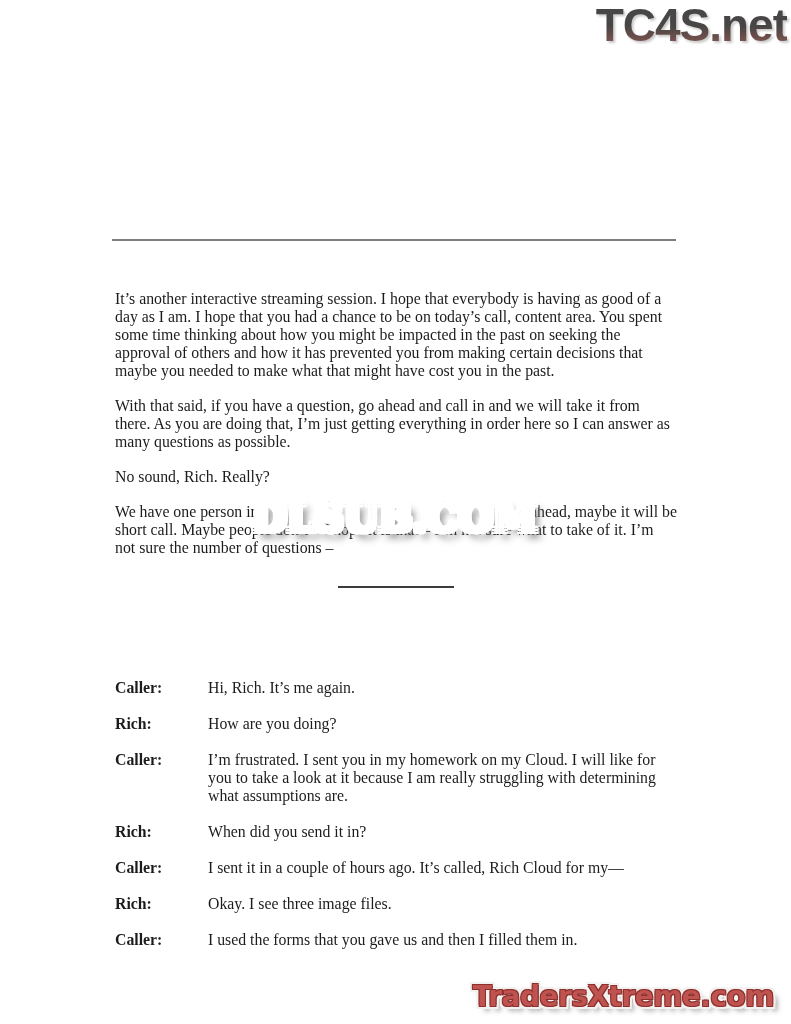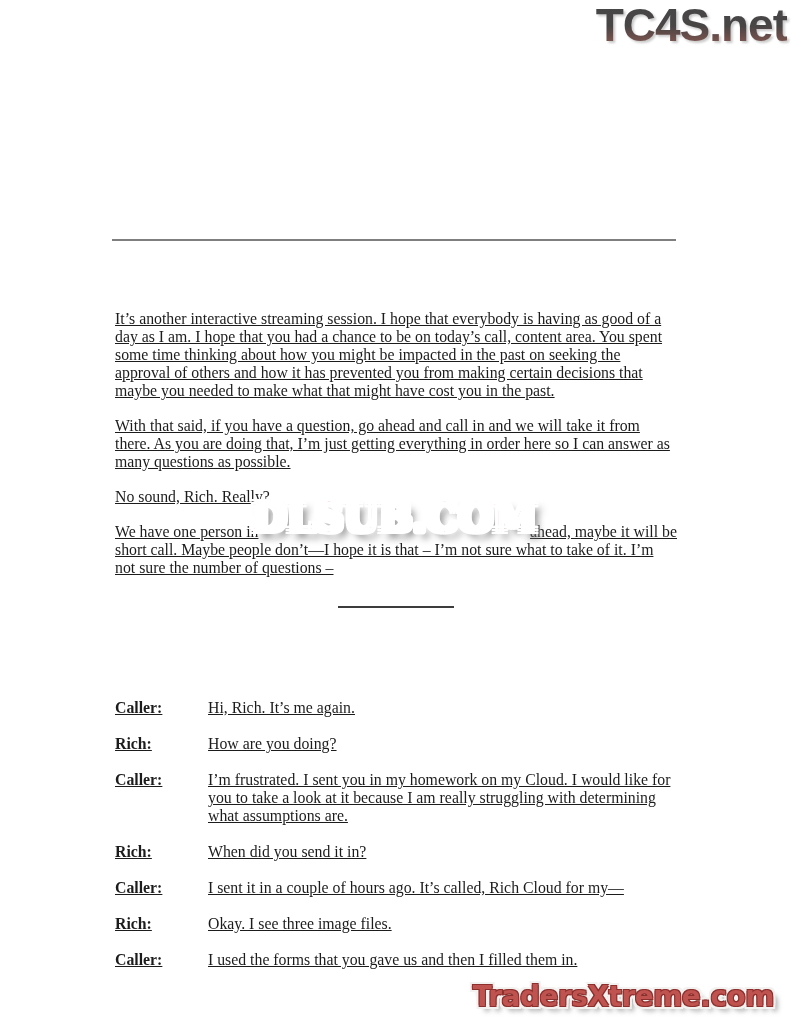--- a/index.html
+++ b/index.html
@@ -39,24 +39,23 @@
   
   .top-rule {
     position: absolute;
     left: 112px; top: 239px; width: 564px;
     border: 0; border-top: 2px solid #7f7f7f; margin: 0;
   }
 
   
   .content {
     position: absolute;
-    left: 115px; top: 310px; width: 562px;
+    left: 115px; top: 290px; width: 562px;
     font-size: 15.8px;
     line-height: 18px;
-    text-decoration: underline;
   }
   .content p { margin: 0 0 17px 0; }
   .p4-line1 { display: flex; justify-content: space-between; white-space: nowrap; }
   .p4-block { margin: 0 0 17px 0; }
 
   .section-divider {
     width: 116px;
     border: 0; border-top: 2px solid #3c3c3c;
     margin: 29px auto 0 auto;
   }
@@ -136,21 +135,21 @@
         <div class="t-row">
         <div class="t-speaker">Caller:</div>
         <div class="t-text">Hi, Rich. It’s me again.</div>
       </div>
         <div class="t-row">
         <div class="t-speaker">Rich:</div>
         <div class="t-text">How are you doing?</div>
       </div>
         <div class="t-row">
         <div class="t-speaker">Caller:</div>
-        <div class="t-text">I’m frustrated. I sent you in my homework on my Cloud. I would like for you to take a look at it because I am really struggling with determining what assumptions are.</div>
+        <div class="t-text">I’m frustrated. I sent you in my homework on my Cloud. I will like for you to take a look at it because I am really struggling with determining what assumptions are.</div>
       </div>
         <div class="t-row">
         <div class="t-speaker">Rich:</div>
         <div class="t-text">When did you send it in?</div>
       </div>
         <div class="t-row">
         <div class="t-speaker">Caller:</div>
         <div class="t-text">I sent it in a couple of hours ago. It’s called, Rich Cloud for my—</div>
       </div>
         <div class="t-row">

